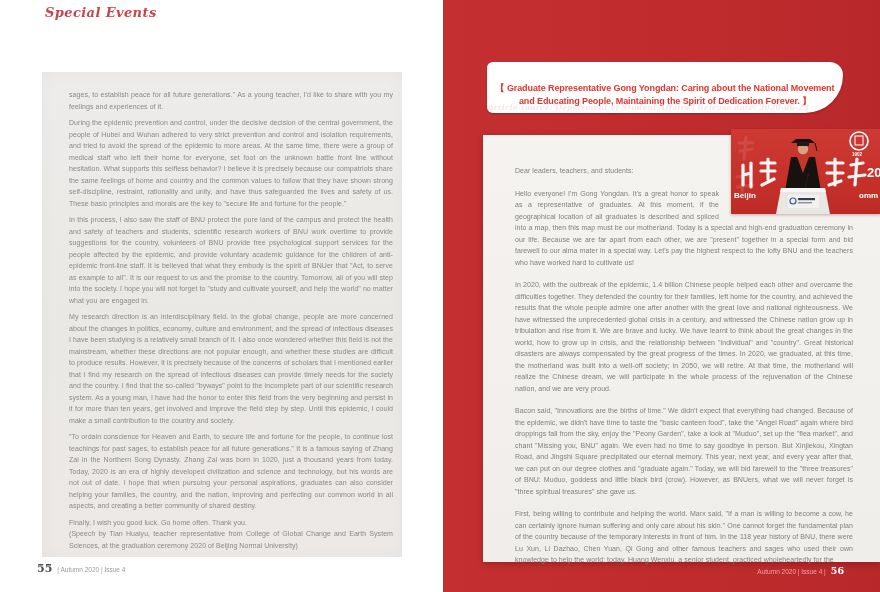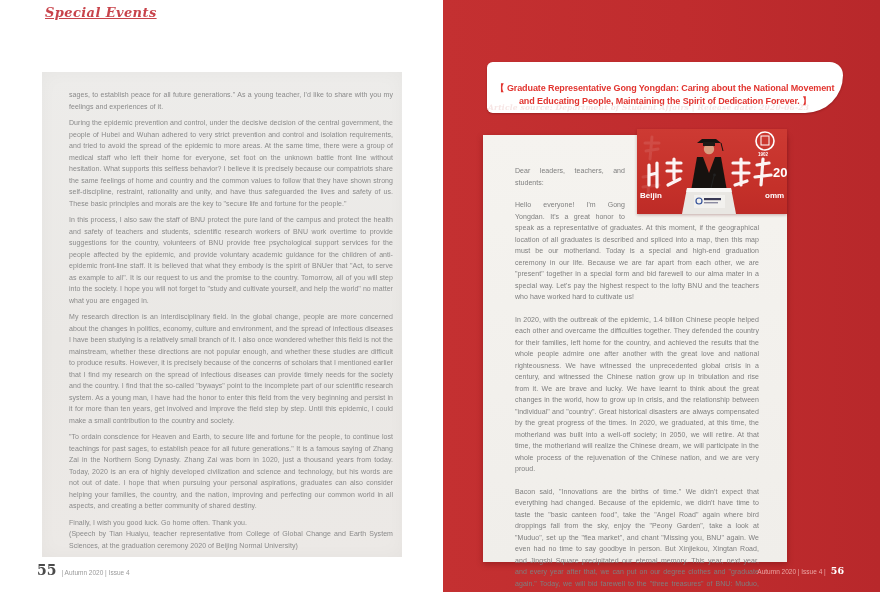--- a/index.html
+++ b/index.html
@@ -4,37 +4,37 @@
 <style>
   * { margin:0; padding:0; box-sizing:border-box; }
   html,body { width:880px; height:592px; overflow:hidden; background:#fff; }
   .spread { position:relative; width:880px; height:592px; font-family:"Liberation Sans", sans-serif; }
 
   
   .page-left { position:absolute; left:0; top:0; width:443px; height:592px; background:#ffffff; }
   .section-header {
     position:absolute; left:45px; top:5px;
     font-family:"DejaVu Serif", serif; font-style:italic; font-weight:600;
-    font-size:13px; color:#c8434b; letter-spacing:0.4px;text-decoration:underline;
+    font-size:13px; color:#c8434b; letter-spacing:0.4px;
   }
   .left-panel {
     position:absolute; left:42px; top:72px; width:360px; height:485px;
     background:linear-gradient(180deg,#edecea 0%, #eae8e5 55%, #ece9e6 100%);
     box-shadow:inset 0 0 18px rgba(0,0,0,0.03);
     padding:17px 9px 12px 27px; overflow:hidden;
   }
   .left-panel p, .right-panel p {
     font-size:7px; line-height:11.5px; color:#8a8a8a; text-align:justify;
     margin-bottom:5px; letter-spacing:0.05px;
   }
   .footer-left {
     position:absolute; left:37px; top:562px; font-size:6.5px; color:#9a9a9a;
     display:flex; align-items:baseline; gap:5px;
   }
-  .footer-left .pn { font-family:"DejaVu Serif", serif; font-weight:bold; font-size:14px; color:#4a4a4a; }
+  .footer-left .pn { font-family:"DejaVu Serif", serif; font-weight:bold; font-size:11px; color:#4a4a4a; }
 
   
   .page-right {
     position:absolute; left:443px; top:0; width:437px; height:592px;
     background:linear-gradient(90deg,#c43031 0%, #c02c2e 55%, #b8282b 100%);
   }
   .title-box {
     position:absolute; left:44px; top:62px; width:356px;
     background:#ffffff; border-radius:6px 14px 40px 6px;
     padding:20px 8px 5px 8px; box-shadow:0 1px 2px rgba(90,10,10,0.35);
@@ -42,21 +42,21 @@
   .title-text {
     font-size:9px; font-weight:bold; color:#e23530; text-align:center;
     line-height:13px; letter-spacing:-0.1px;
   }
   .article-meta {
     position:absolute; left:45px; top:103px;
     font-family:"DejaVu Serif", serif; font-style:italic; font-weight:bold;
     font-size:7.5px; color:#f7e6e5; letter-spacing:0.2px;
   }
   .right-panel {
-    position:absolute; left:40px; top:135px; width:304px; height:427px;
+    position:absolute; left:40px; top:135px; width:398px; height:427px;
     background:linear-gradient(180deg,#f5f3ef 0%, #f2f0ec 60%, #f0eeea 100%);
     box-shadow:0 2px 6px rgba(80,8,8,0.35);
     padding:30px 28px 12px 32px; overflow:visible;
   }
   .right-panel p { color:#7f7f7f; }
   .greeting { margin-bottom:11px !important; }
   .footer-right {
     position:absolute; right:36px; top:565px; display:flex; align-items:baseline; gap:5px;
   }
   .footer-right .fi { font-size:6.5px; color:#eaa5a3; }

